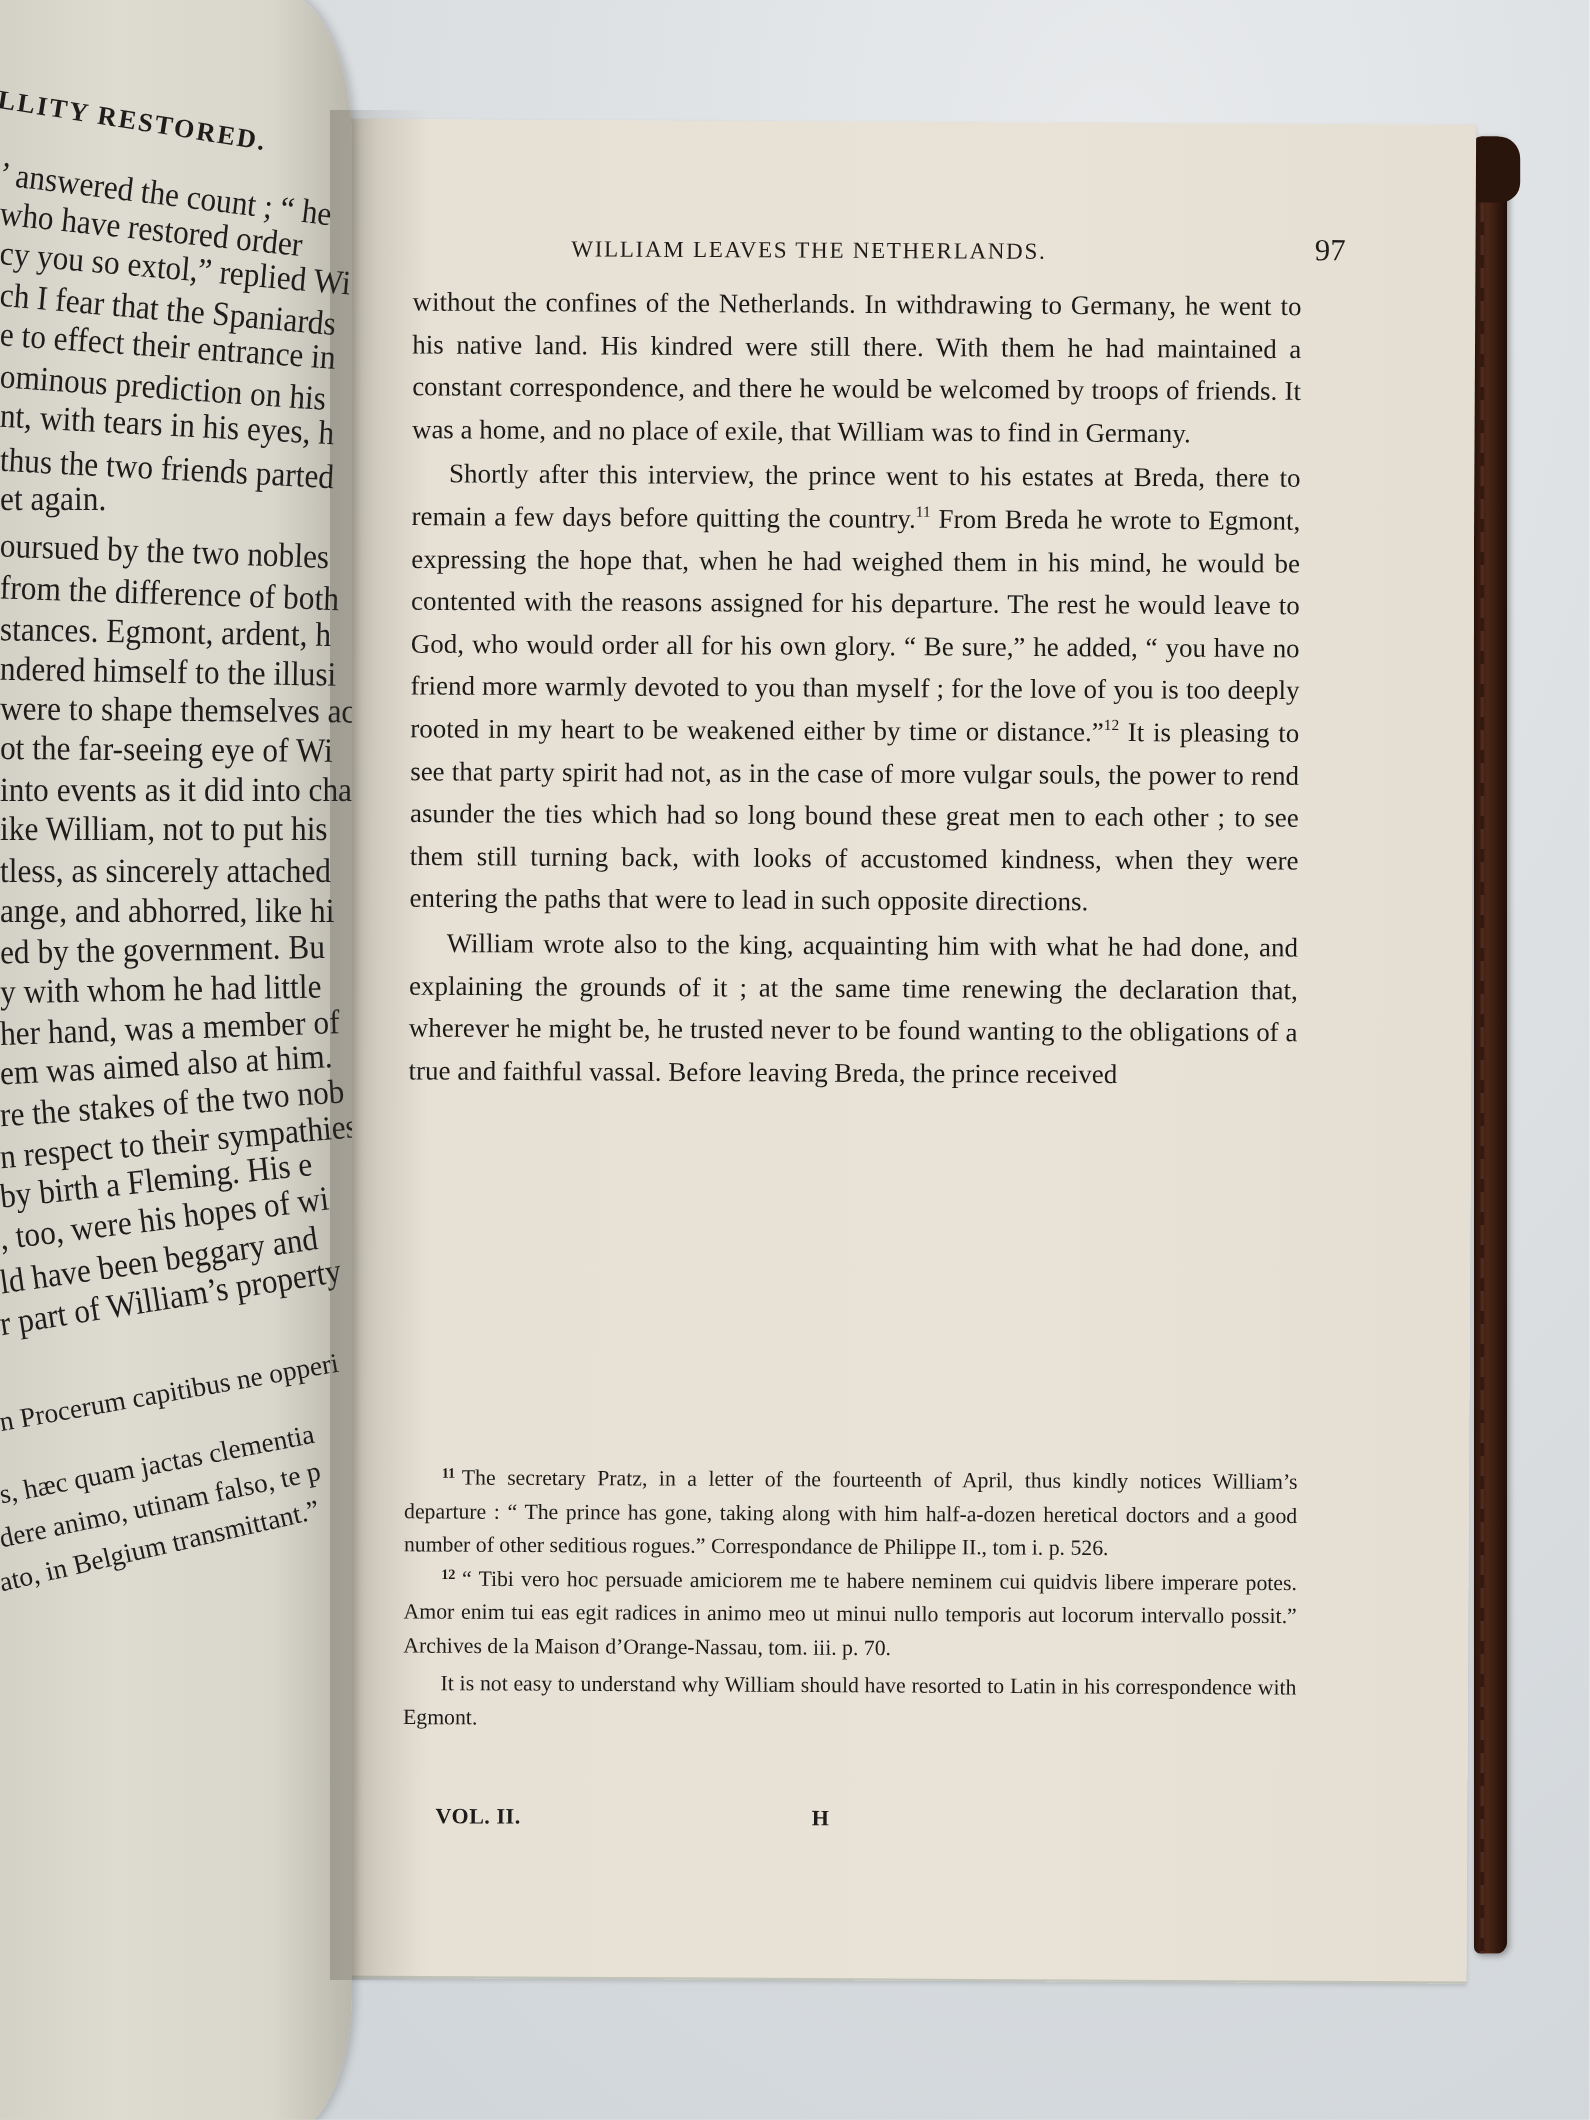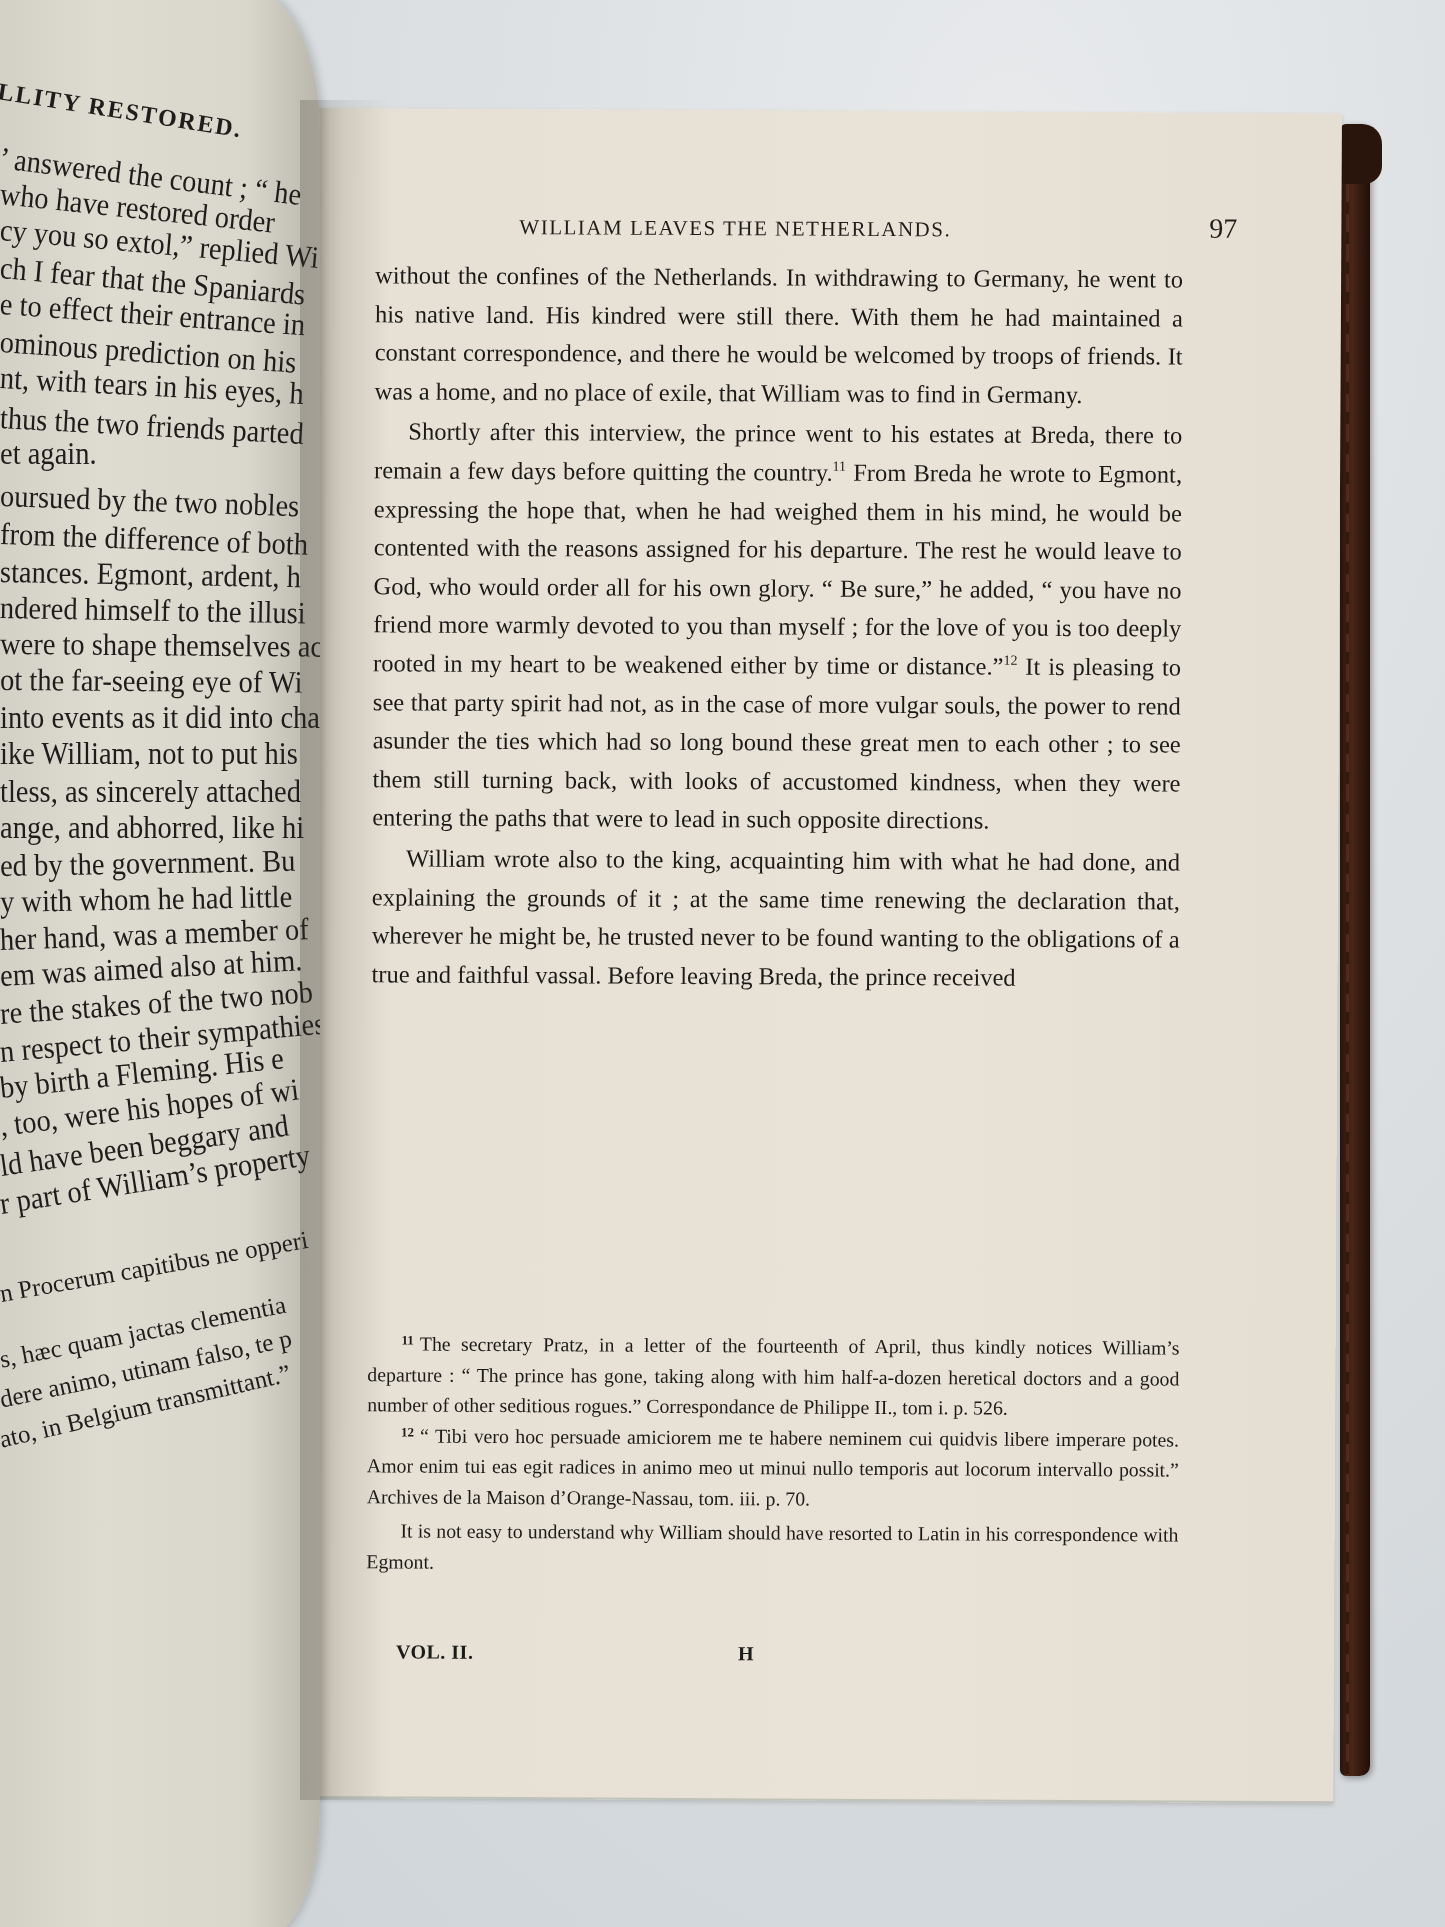--- a/index.html
+++ b/index.html
@@ -45,21 +45,21 @@
     }
     .running-head {
       position: absolute; left: 208px; top: 100px; width: 720px;
       display: flex; justify-content: space-between; align-items: baseline;
       color: #1f1d1a;
     }
     .running-title {
       font-size: 21px; letter-spacing: 1.5px; margin-left: 0;
     }
     .folio {
-      font-size: 28px; margin-right: 2px;
+      font-size: 28px; margin-right: 16px;
     }
     .body-text {
       position: absolute; left: 64px; top: 148px; width: 808px;
       font-size: 24.5px; line-height: 38.6px; color: #1b1a18;
       text-align: justify;
       -webkit-hyphens: none;
     }
     .body-text p {
       margin: 0;
       text-indent: 34px;

